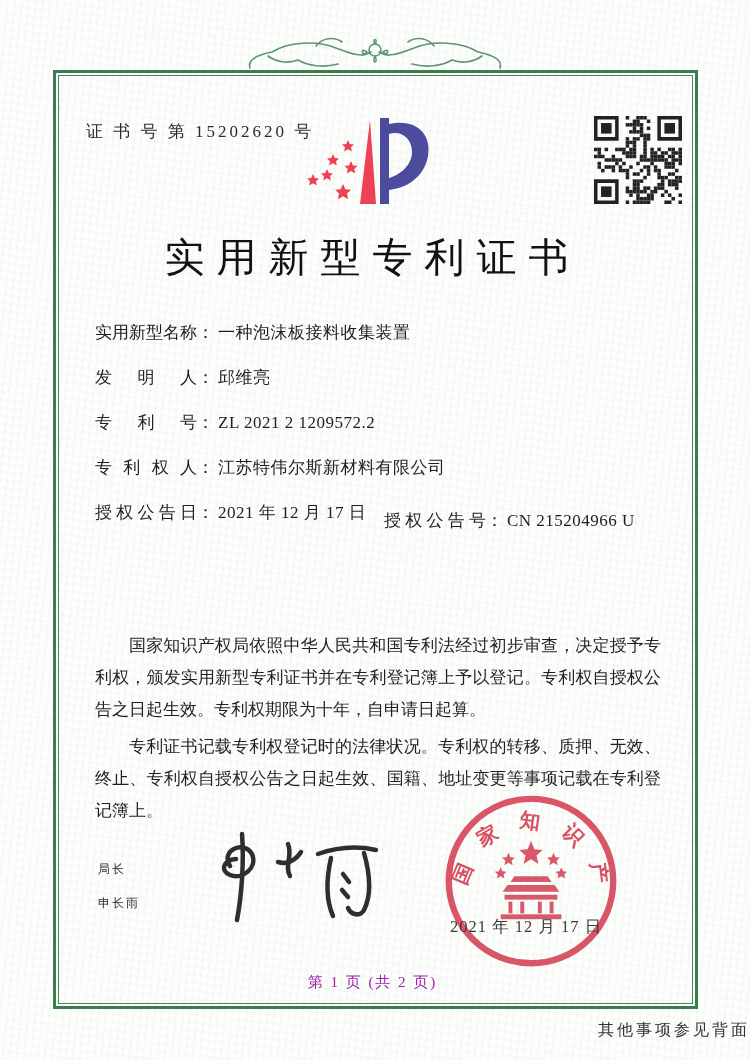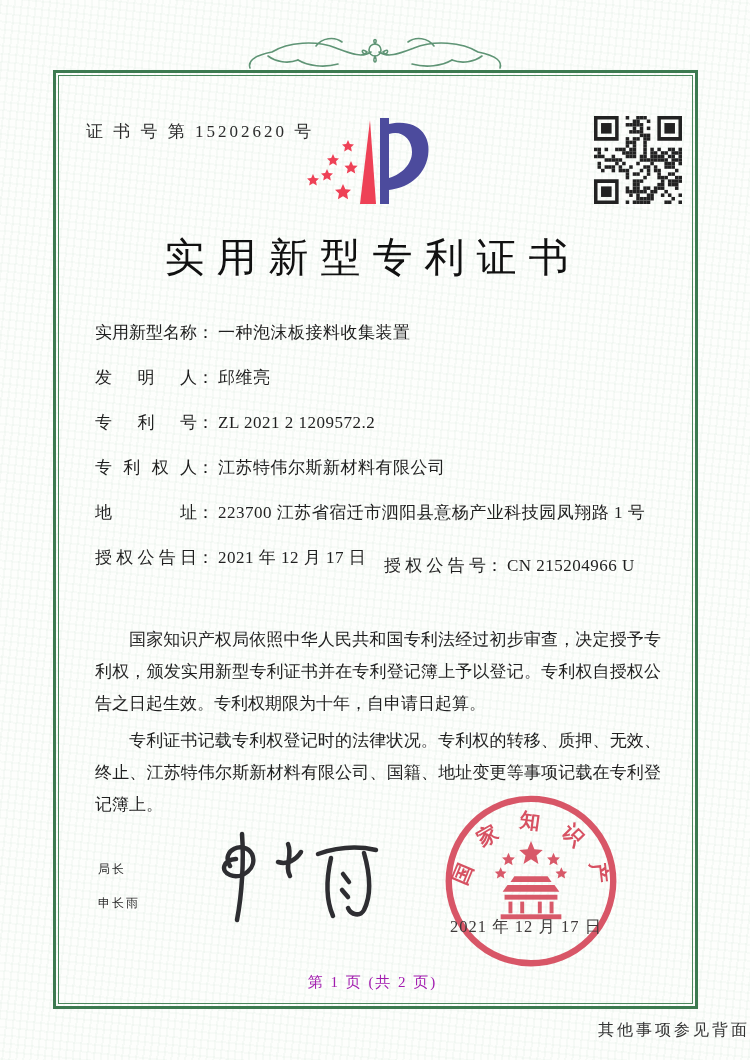--- a/index.html
+++ b/index.html
@@ -25,21 +25,21 @@
   .title{left:53px;top:230px;width:639px;text-align:center;
     font-size:40px;font-weight:normal;letter-spacing:12px;color:#111;}
   .fields{left:95px;top:320px;width:570px;font-size:17px;color:#1f1f1f;}
   .field-row{position:relative;height:45px;line-height:26px;white-space:nowrap;}
   .flabel{display:inline-block;width:102px;text-align:justify;text-align-last:justify;}
   .colon{display:inline-block;margin-right:4px;}
   .fvalue{letter-spacing:0.5px;}
   .grant-second{position:absolute;left:267px;top:8px;margin-left:22px;}
   .paras{left:95px;top:624px;width:566px;font-size:17px;line-height:1.87;
     text-align:justify;color:#1f1f1f;}
-  .paras p{margin:0 0 6px 0;text-indent:2em;}
+  .paras p{margin:6px 0 6px 0;text-indent:2em;}
   .signer{left:98px;top:852px;font-size:12px;line-height:34px;color:#2b2b2b;letter-spacing:2px;}
   .signature{left:190px;top:822px;}
   .seal{left:438px;top:790px;}
   .seal-date{left:450px;top:916px;width:190px;font-size:16.5px;color:#3e3a3a;letter-spacing:1px;white-space:nowrap;}
   .page-num{left:53px;top:973px;width:639px;text-align:center;font-size:15px;letter-spacing:2px;color:#a21caf;}
   .back-note{left:0;top:1020px;width:750px;text-align:right;font-size:16px;letter-spacing:3px;color:#333;}
   .qr{left:594px;top:116px;width:88px;height:88px;}
   .logo{left:296px;top:108px;}
   .ornament{left:238px;top:32px;}
 </style>
@@ -299,33 +299,30 @@
   <div class="field-row">
     <span class="flabel">发明人</span><span class="colon">：</span><span class="fvalue">邱维亮</span>
   </div>
   <div class="field-row">
     <span class="flabel">专利号</span><span class="colon">：</span><span class="fvalue">ZL 2021 2 1209572.2</span>
   </div>
   <div class="field-row">
     <span class="flabel">专利权人</span><span class="colon">：</span><span class="fvalue">江苏特伟尔斯新材料有限公司</span>
   </div>
   <div class="field-row">
-    <span class="flabel">地址</span><span class="colon">：</span><span class="fvalue">223700 江苏省宿迁市泗阳县意杨产业科技园凤翔路 1 号</span>
-  </div>
-  <div class="field-row">
     <span class="flabel">授权公告日</span><span class="colon">：</span><span class="fvalue">2021 年 12 月 17 日</span>
     <span class="grant-second">
       <span class="flabel">授权公告号</span><span class="colon">：</span><span class="fvalue">CN 215204966 U</span>
     </span>
   </div>
 </div>
 
 <div class="abs paras">
   <p>国家知识产权局依照中华人民共和国专利法经过初步审查，决定授予专利权，颁发实用新型专利证书并在专利登记簿上予以登记。专利权自授权公告之日起生效。专利权期限为十年，自申请日起算。</p>
-  <p>专利证书记载专利权登记时的法律状况。专利权的转移、质押、无效、终止、江苏特伟尔斯新材料有限公司、国籍、地址变更等事项记载在专利登记簿上。</p>
+  <p>专利证书记载专利权登记时的法律状况。专利权的转移、质押、无效、终止、专利权自授权公告之日起生效、国籍、地址变更等事项记载在专利登记簿上。</p>
 </div>
 
 <div class="abs signer">
   <div>局长</div>
   <div>申长雨</div>
 </div>
 
 <div class="abs signature">
   <svg width="212" height="106" viewBox="0 0 212 106">
     <g fill="none" stroke="#2e2e32" stroke-width="4.5" stroke-linecap="round" stroke-linejoin="round">

